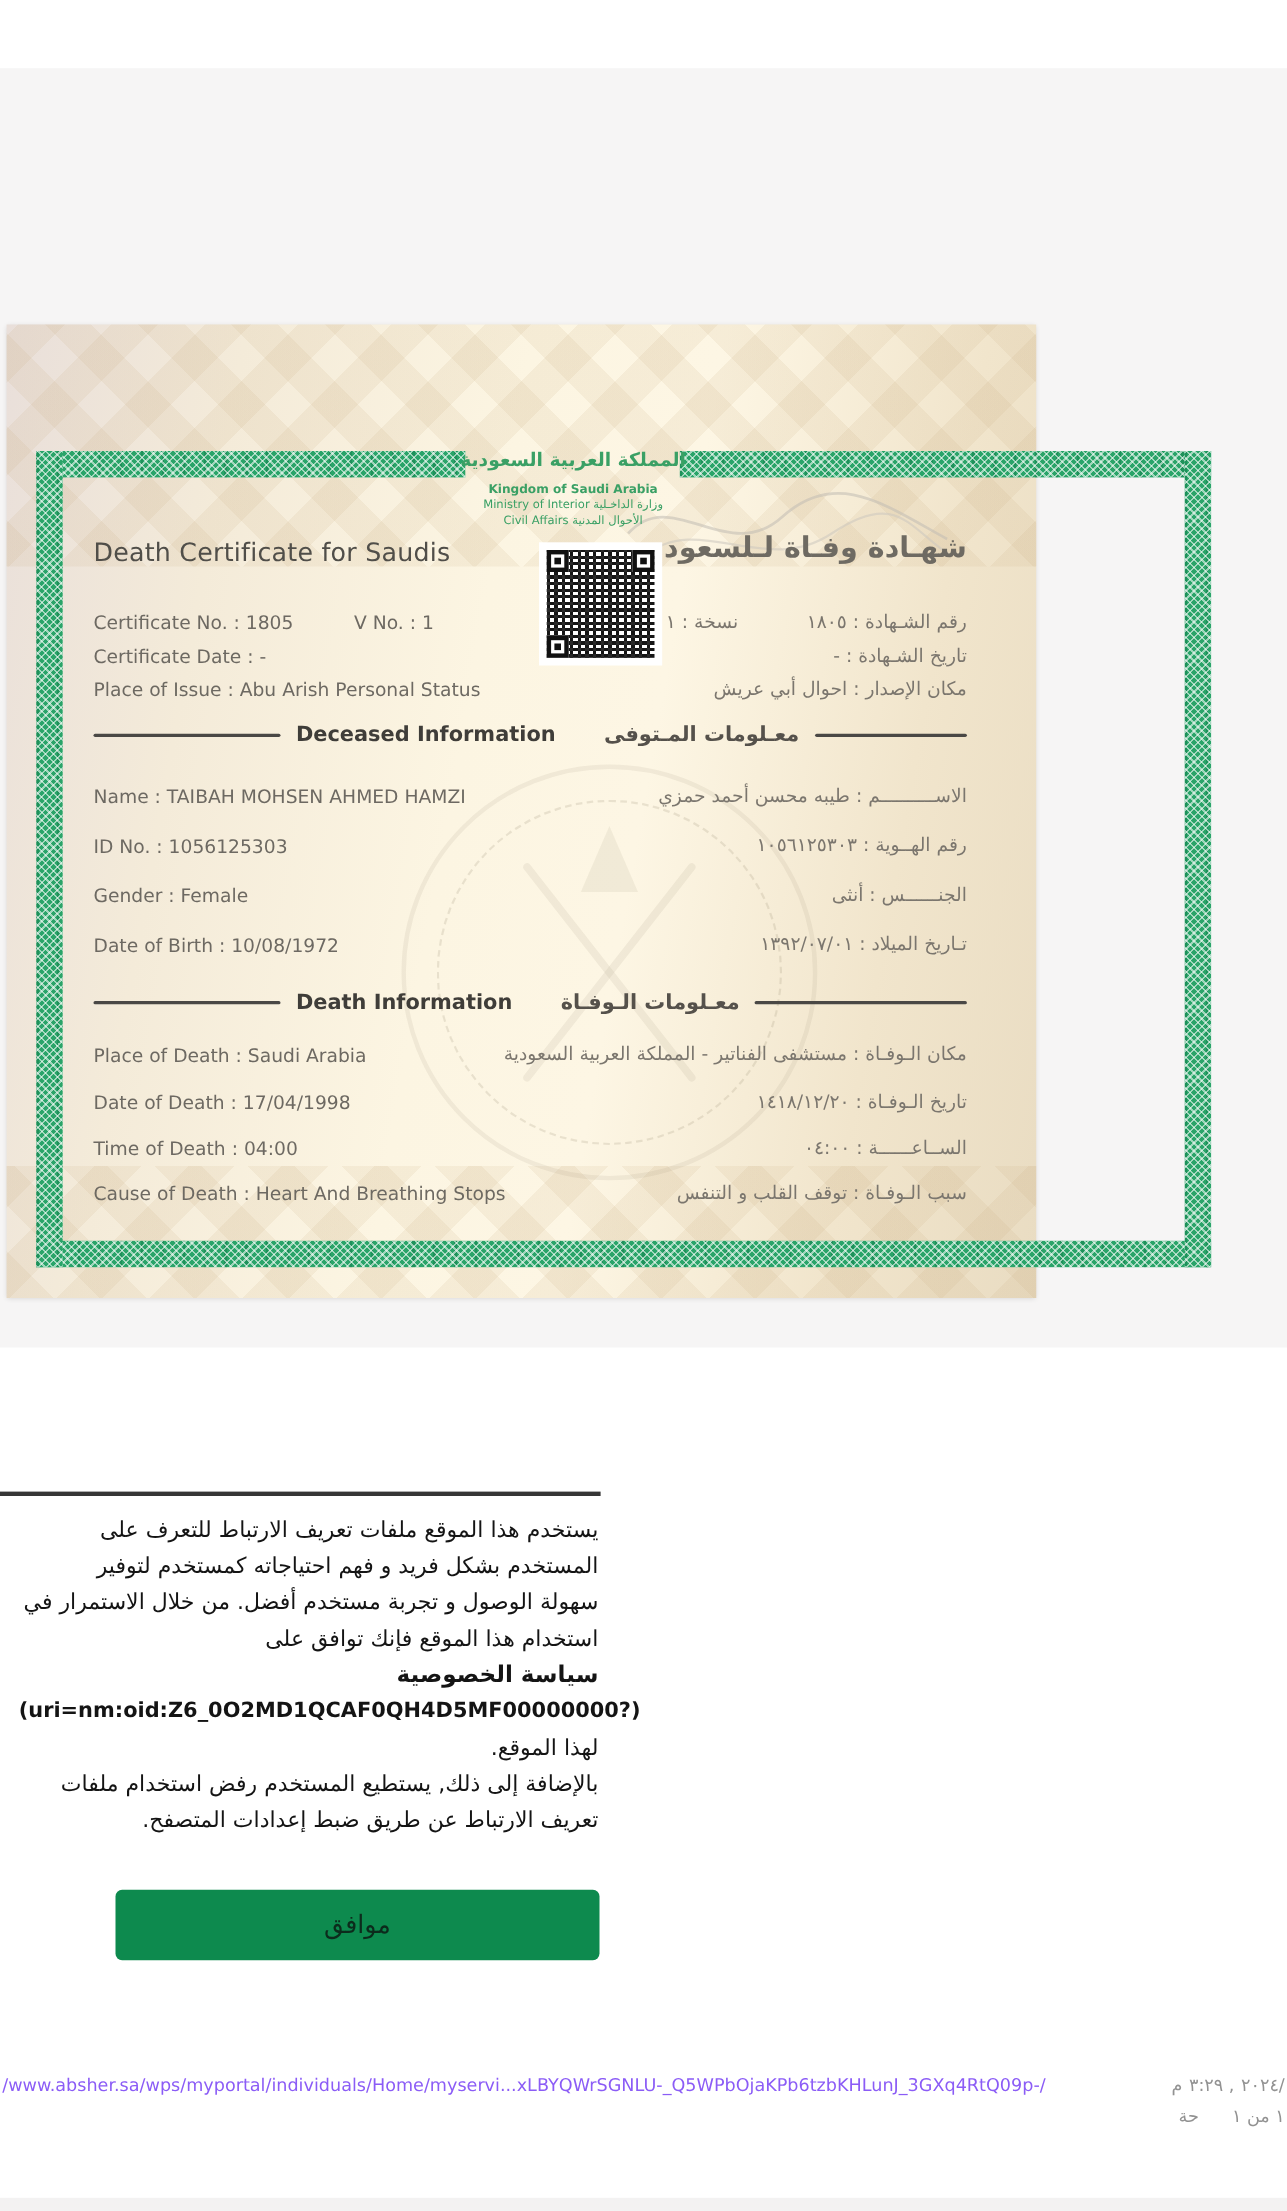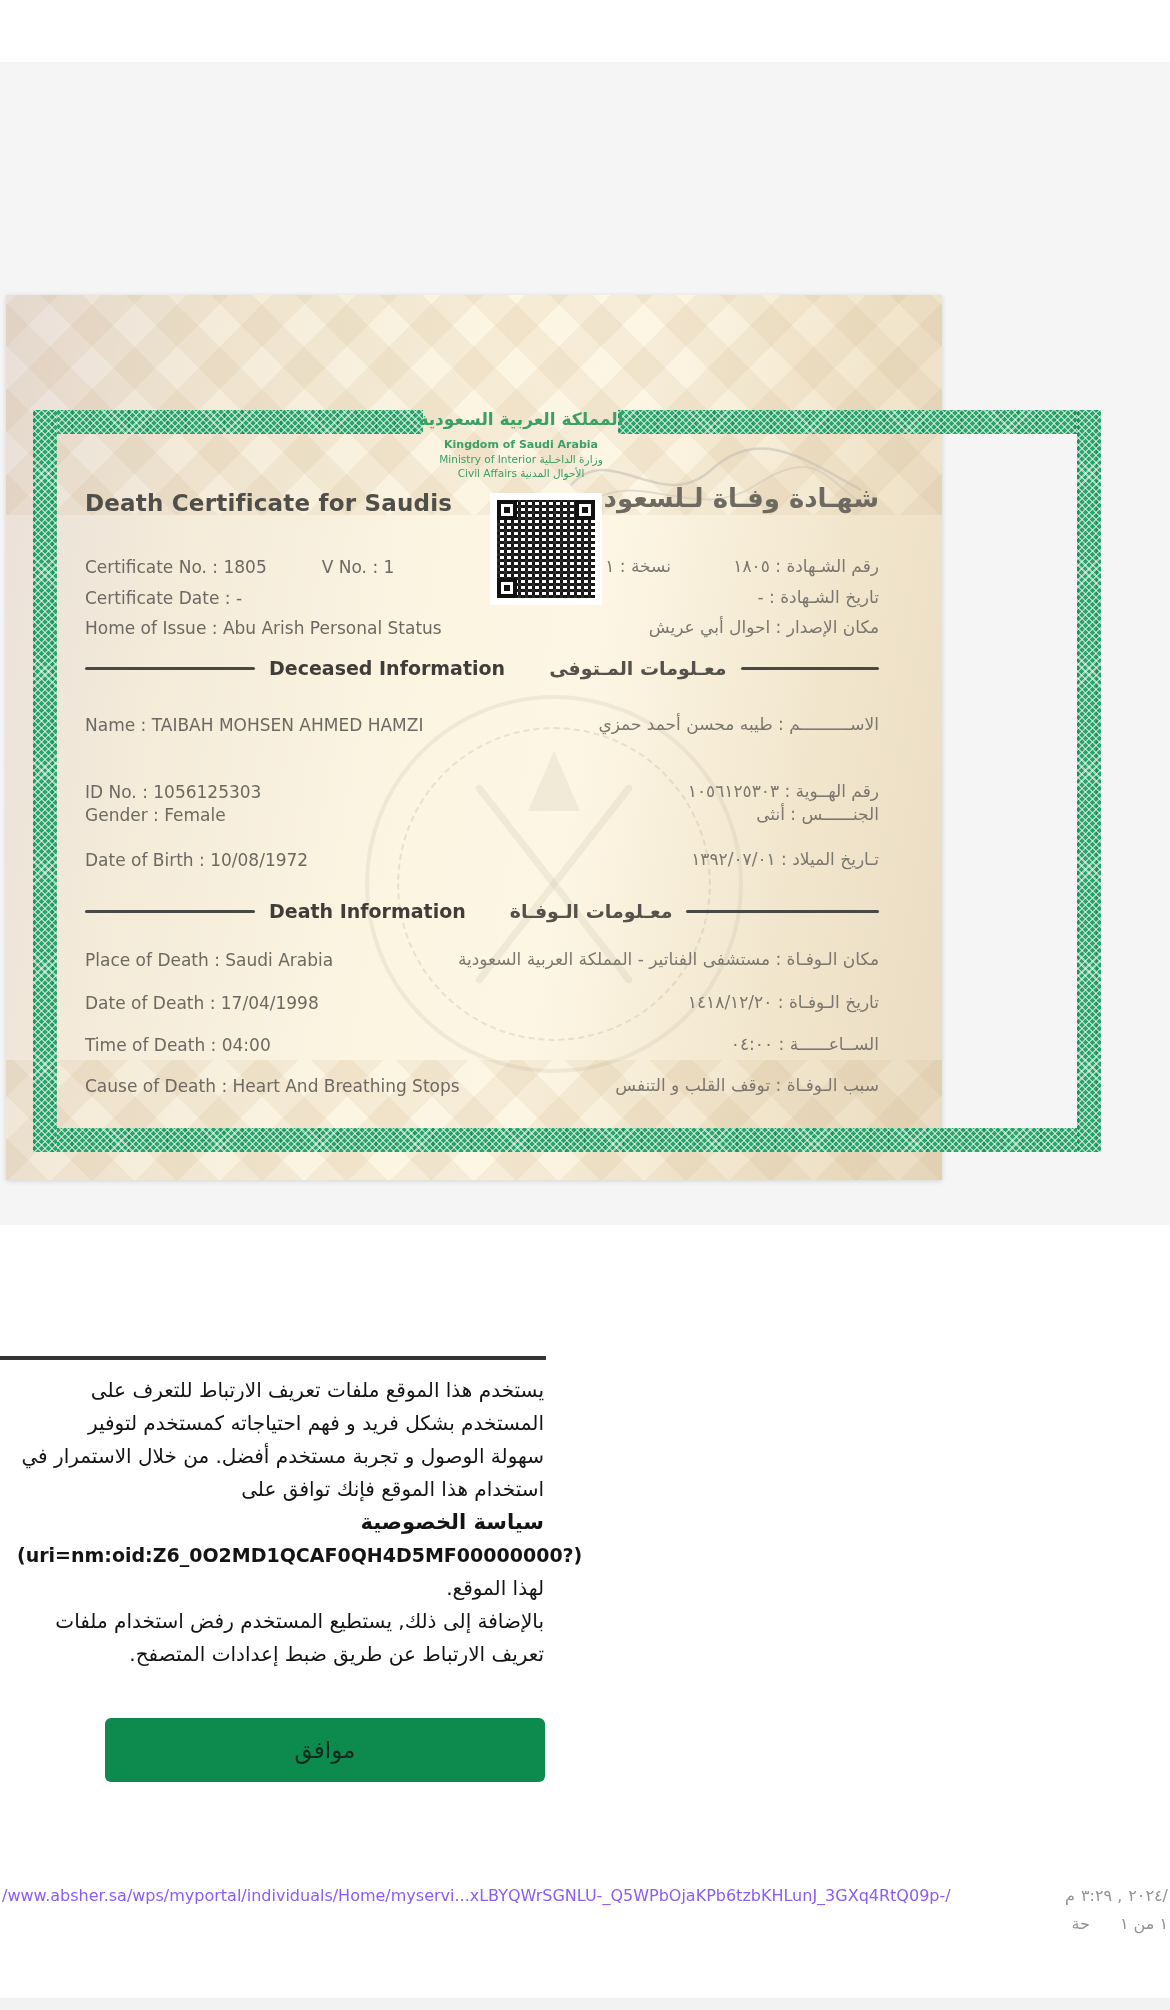--- a/index.html
+++ b/index.html
@@ -45,21 +45,21 @@
             border:2px dashed rgba(150,138,112,.35);}
   .seal .sw{position:absolute;left:50%;top:50%;width:7px;height:250px;background:rgba(150,138,112,.22);border-radius:4px;}
   .seal .sw.a{transform:translate(-50%,-50%) rotate(38deg);}
   .seal .sw.b{transform:translate(-50%,-50%) rotate(-38deg);}
   .seal .palm{position:absolute;left:50%;top:52px;transform:translateX(-50%);width:0;height:0;
               border-left:26px solid transparent;border-right:26px solid transparent;
               border-bottom:60px solid rgba(150,138,112,.20);}
   .squiggle{position:absolute;left:560px;top:140px;opacity:.55;}
 
   
-  .title-en{position:absolute;left:79px;top:195px;font-size:23px;font-weight:bold;color:#504e49;letter-spacing:.2px;}
+  .title-en{position:absolute;left:79px;top:195px;font-size:23px;font-weight:normal;color:#504e49;letter-spacing:.2px;}
   .title-ar{position:absolute;right:63px;top:188px;font-size:26px;font-weight:bold;color:#6e6a62;direction:rtl;}
   .qr{position:absolute;left:484px;top:198px;width:112px;height:112px;background:#fff;padding:7px;box-sizing:border-box;}
   .qr .mesh{position:relative;width:100%;height:100%;
         background-image:repeating-linear-gradient(0deg,#161616 0 3px,transparent 3px 6px),
                          repeating-linear-gradient(90deg,#161616 0 3px,transparent 3px 7px);
         background-blend-mode:screen;}
   .qr .f{position:absolute;width:20px;height:20px;border:4px solid #111;background:#fff;box-sizing:border-box;}
   .qr .f::after{content:"";position:absolute;left:3px;top:3px;width:6px;height:6px;background:#111;}
   .qr .f.tl{left:0;top:0;} .qr .f.tr{right:0;top:0;} .qr .f.bl{left:0;bottom:0;}
 
@@ -144,35 +144,35 @@
         <span>V No. : 1</span>
       </div>
       <span class="ar copy">نسخة :  ١</span>
       <span class="ar">رقم الشـهادة : ١٨٠٥</span>
     </div>
     <div class="row" style="top:293px">
       <span class="en">Certificate Date : -</span>
       <span class="ar">تاريخ الشـهادة : -</span>
     </div>
     <div class="row" style="top:323px">
-      <span class="en">Home of Issue :  Abu Arish Personal Status</span>
+      <span class="en">Place of Issue :  Abu Arish Personal Status</span>
       <span class="ar">مكان الإصدار :  احوال أبي عريش</span>
     </div>
 
     <div class="sec" style="top:362px">
       <span class="ln l"></span>
       <span class="h-en">Deceased Information</span>
       <span class="h-ar">معـلومات المـتوفى</span>
       <span class="ln r"></span>
     </div>
     <div class="row" style="top:420px">
       <span class="en">Name :  TAIBAH MOHSEN AHMED HAMZI</span>
       <span class="ar">الاســــــــــم :  طيبه محسن أحمد حمزي</span>
     </div>
-    <div class="row" style="top:487px">
+    <div class="row" style="top:465px">
       <span class="en">ID No. : 1056125303</span>
       <span class="ar">رقم الهــوية : ١٠٥٦١٢٥٣٠٣</span>
     </div>
     <div class="row" style="top:510px">
       <span class="en">Gender : Female</span>
       <span class="ar">الجنــــــس : أنثى</span>
     </div>
     <div class="row" style="top:555px">
       <span class="en">Date of Birth : 10/08/1972</span>
       <span class="ar">تـاريخ الميلاد : ١٣٩٢/٠٧/٠١</span>

